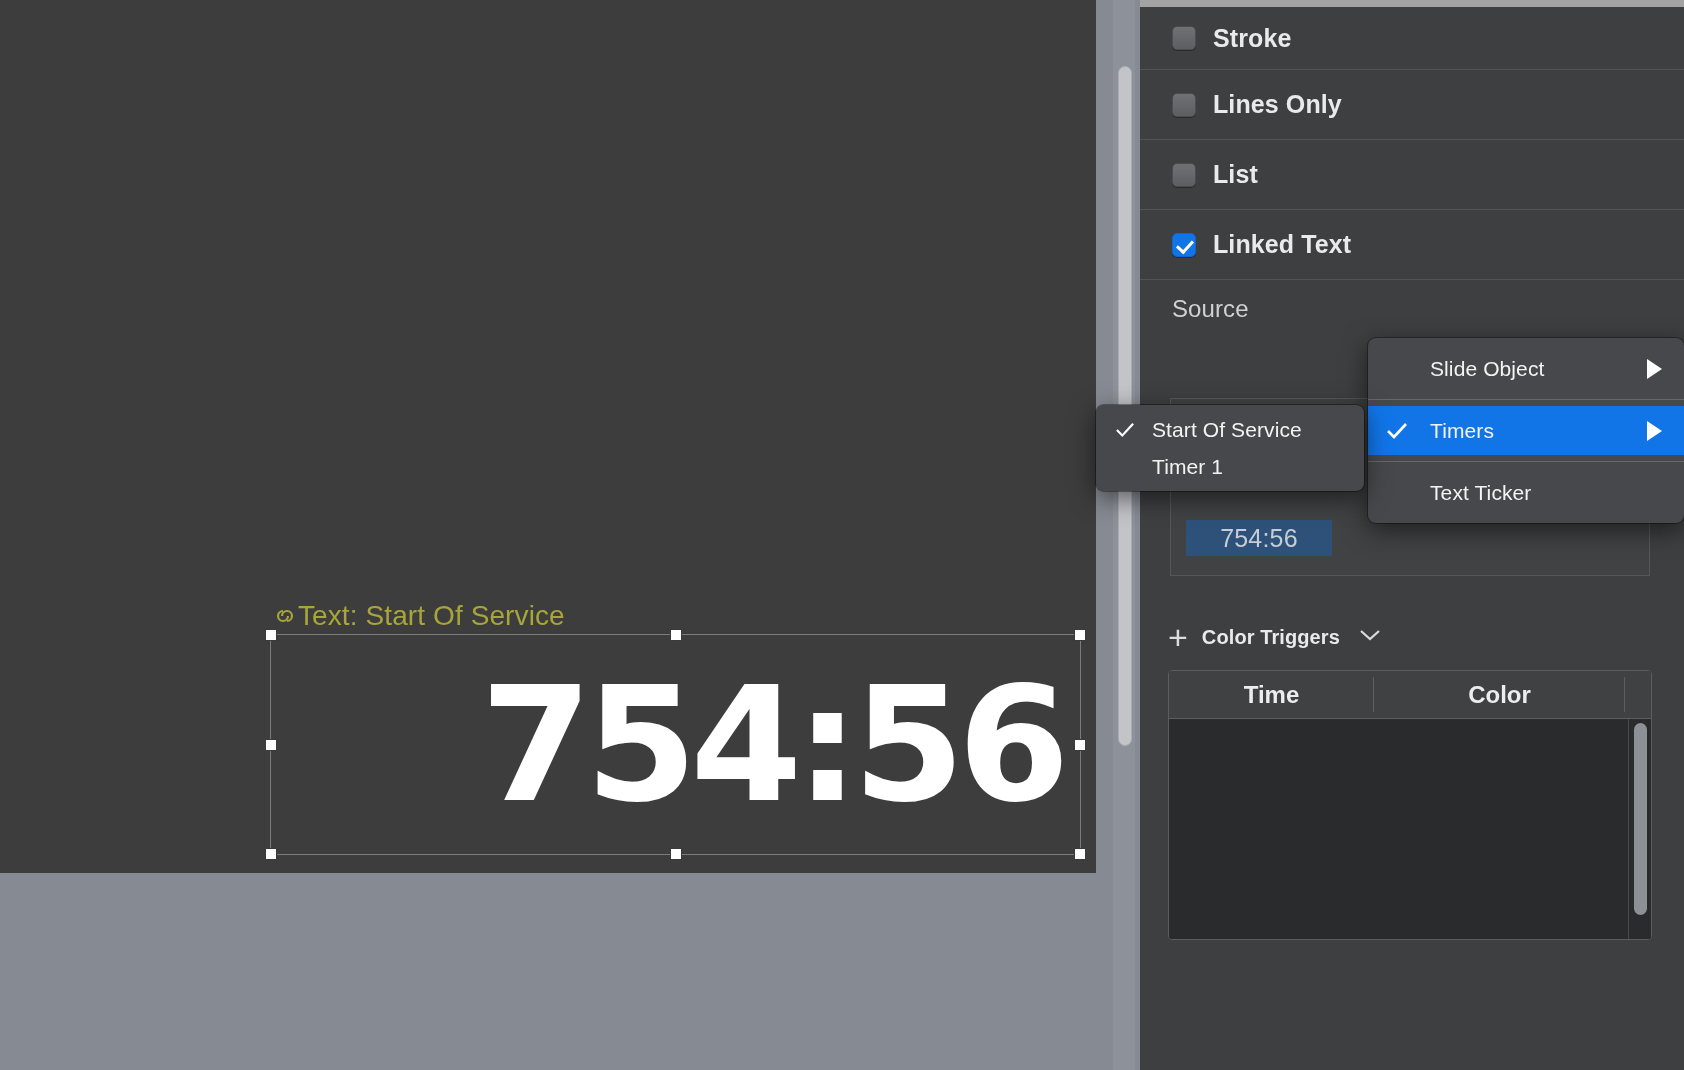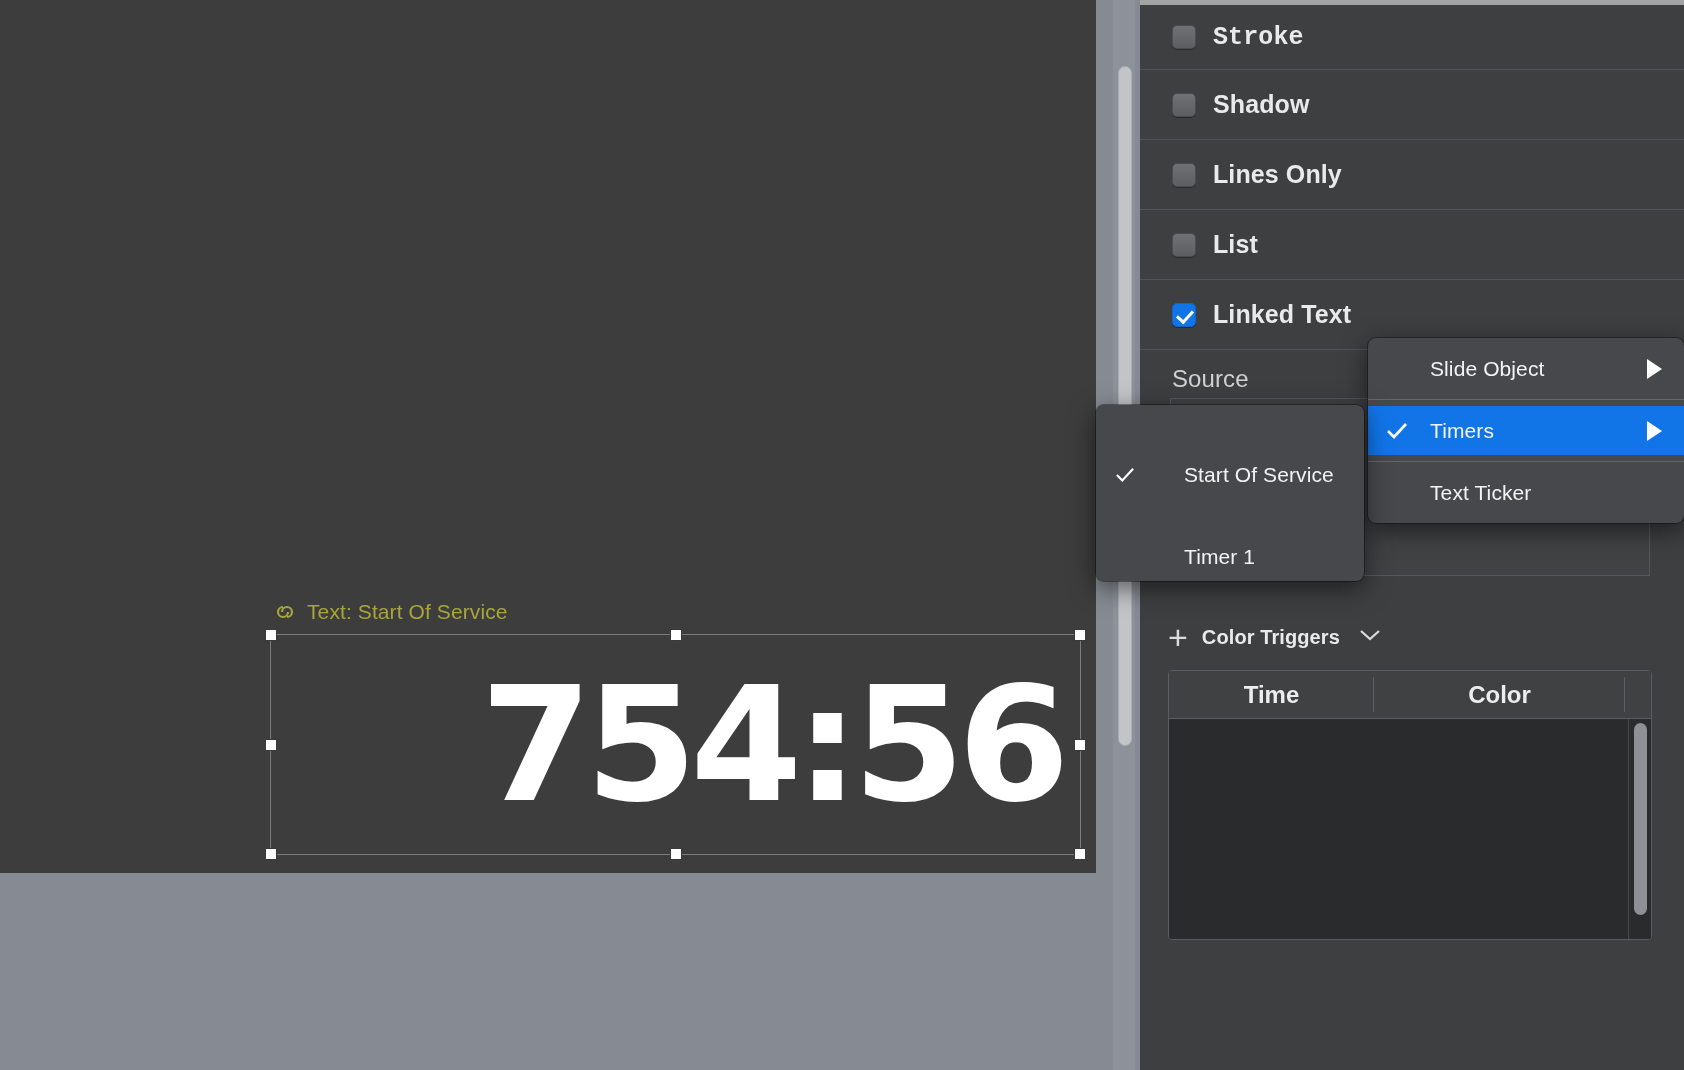--- a/index.html
+++ b/index.html
@@ -32,23 +32,22 @@
     background: #3d3d3d;
     overflow: hidden;
   }
 
   .slide-label {
     position: absolute;
     left: 272px;
     top: 600px;
     display: flex;
     align-items: center;
-    gap: 9px;
     color: #a8a53a;
-    font-size: 21px;
+    font-size: 28px;
     letter-spacing: 0.1px;
     white-space: nowrap;
   }
   .link-icon svg { display: block; }
 
   .selection-box {
     position: absolute;
     left: 270px;
     top: 634px;
     width: 811px;
@@ -139,21 +138,21 @@
 
   .check-row {
     position: relative;
     height: 70px;
     display: flex;
     align-items: center;
     padding-left: 32px;
     border-bottom: 1px solid #505357;
     box-sizing: border-box;
   }
-  .check-row:first-child { border-top: 5px solid #a3a3a3; font-family: Liberation Mono, monospace; }
+  .check-row:first-child { border-top: 7px solid #a3a3a3; }
 
   .cbx {
     width: 24px;
     height: 24px;
     border-radius: 5px;
     background: linear-gradient(#6f7174, #5c5e61);
     border: 1px solid #4b4d50;
     box-shadow: 0 1px 0 rgba(0,0,0,0.35);
     box-sizing: border-box;
     flex: 0 0 auto;
@@ -360,21 +359,21 @@
     width: 316px;
   }
   #menu-source .menu-item { padding-left: 62px; height: 49px; }
 
   
   #menu-timers {
     left: 1096px;
     top: 405px;
     width: 268px;
   }
-  #menu-timers .menu-item { padding-left: 88px; height: 37px; margin-top: 45px; }
+  #menu-timers .menu-item { padding-left: 56px; height: 37px; }
 </style>
 </head>
 <body>
 
 <div id="root">
 
   <div class="canvas-area">
 
     <div class="slide-label">
       <span class="link-icon">
@@ -404,24 +403,20 @@
   <div class="canvas-scroll-track"></div>
   <div class="canvas-scroll-thumb"></div>
 
   <div class="inspector">
 
     <div class="check-row">
       <span class="cbx"></span>
       <span class="check-label">Stroke</span>
     </div>
 
-    <div class="check-row">
-      <span class="cbx"></span>
-      <span class="check-label">Shadow</span>
-    </div>
 
     <div class="check-row">
       <span class="cbx"></span>
       <span class="check-label">Lines Only</span>
     </div>
 
     <div class="check-row">
       <span class="cbx"></span>
       <span class="check-label">List</span>
     </div>

